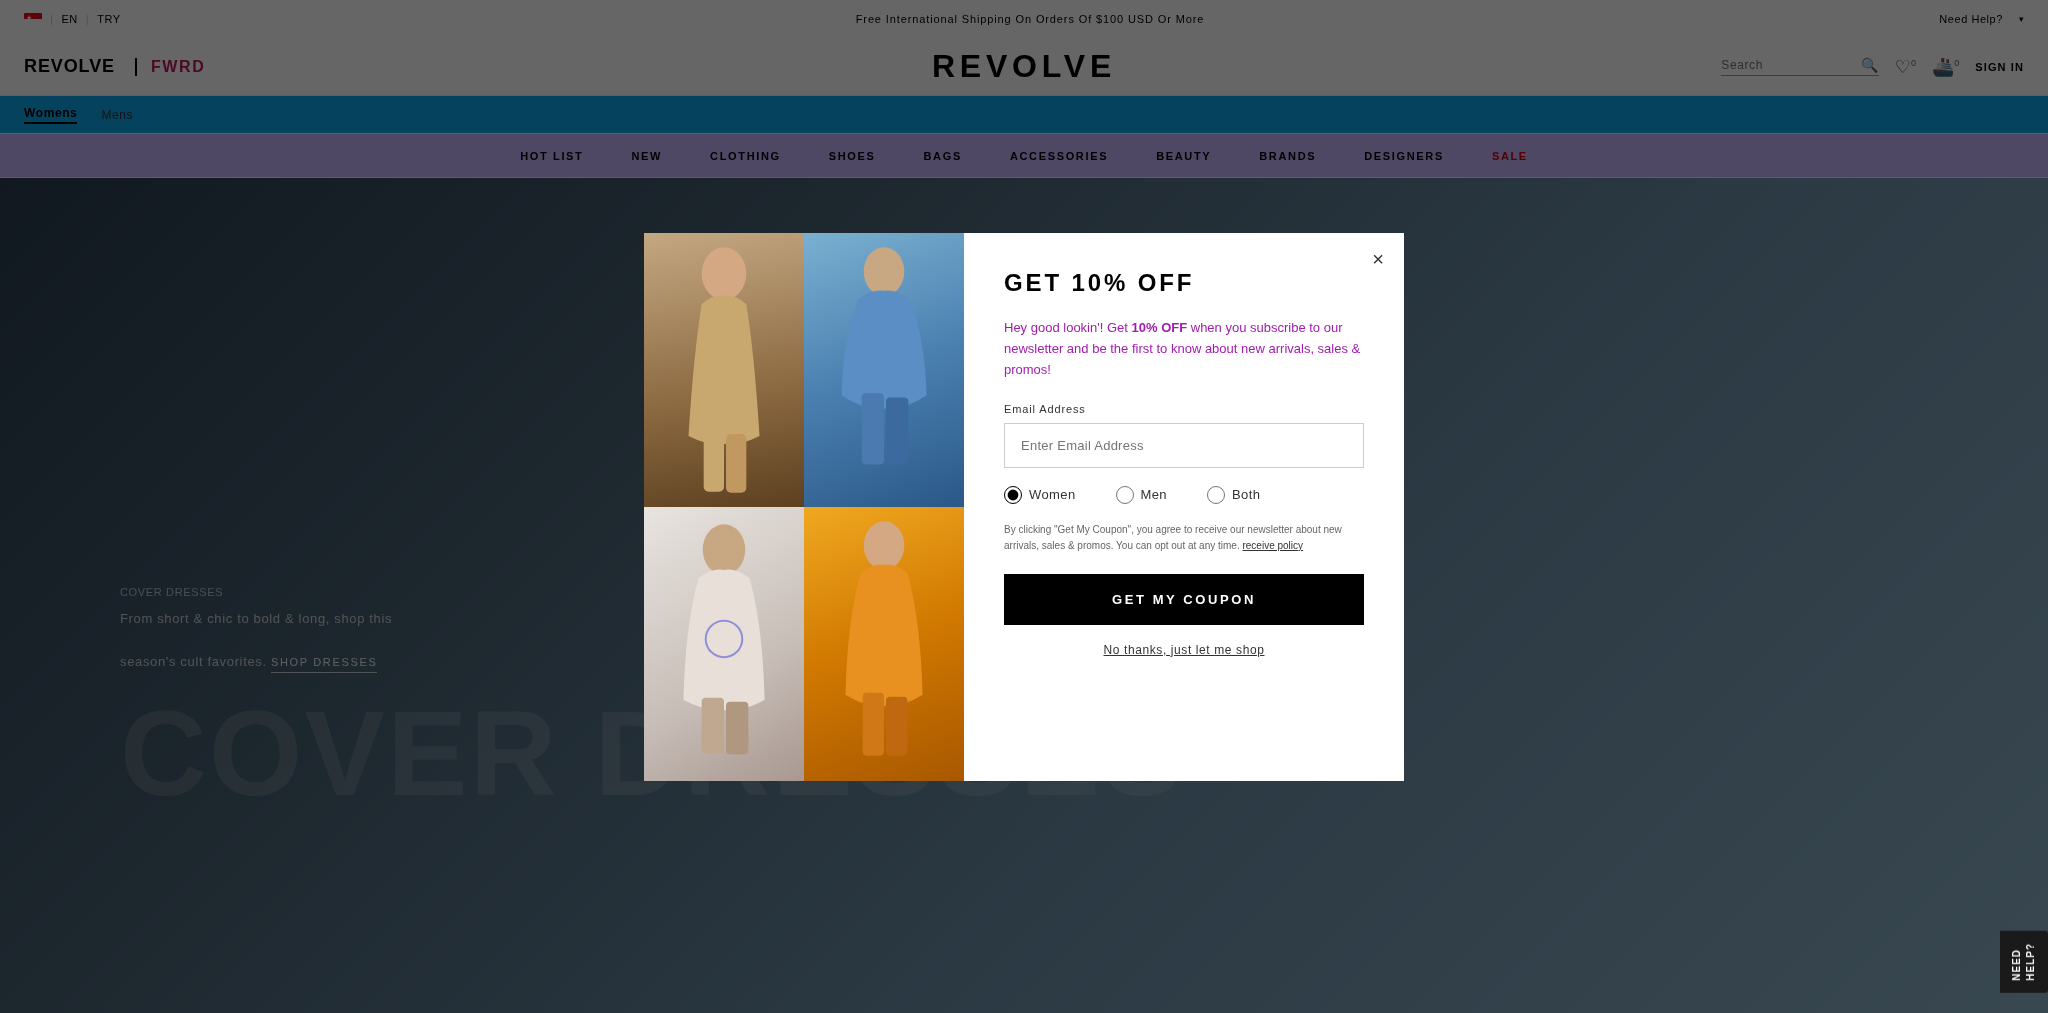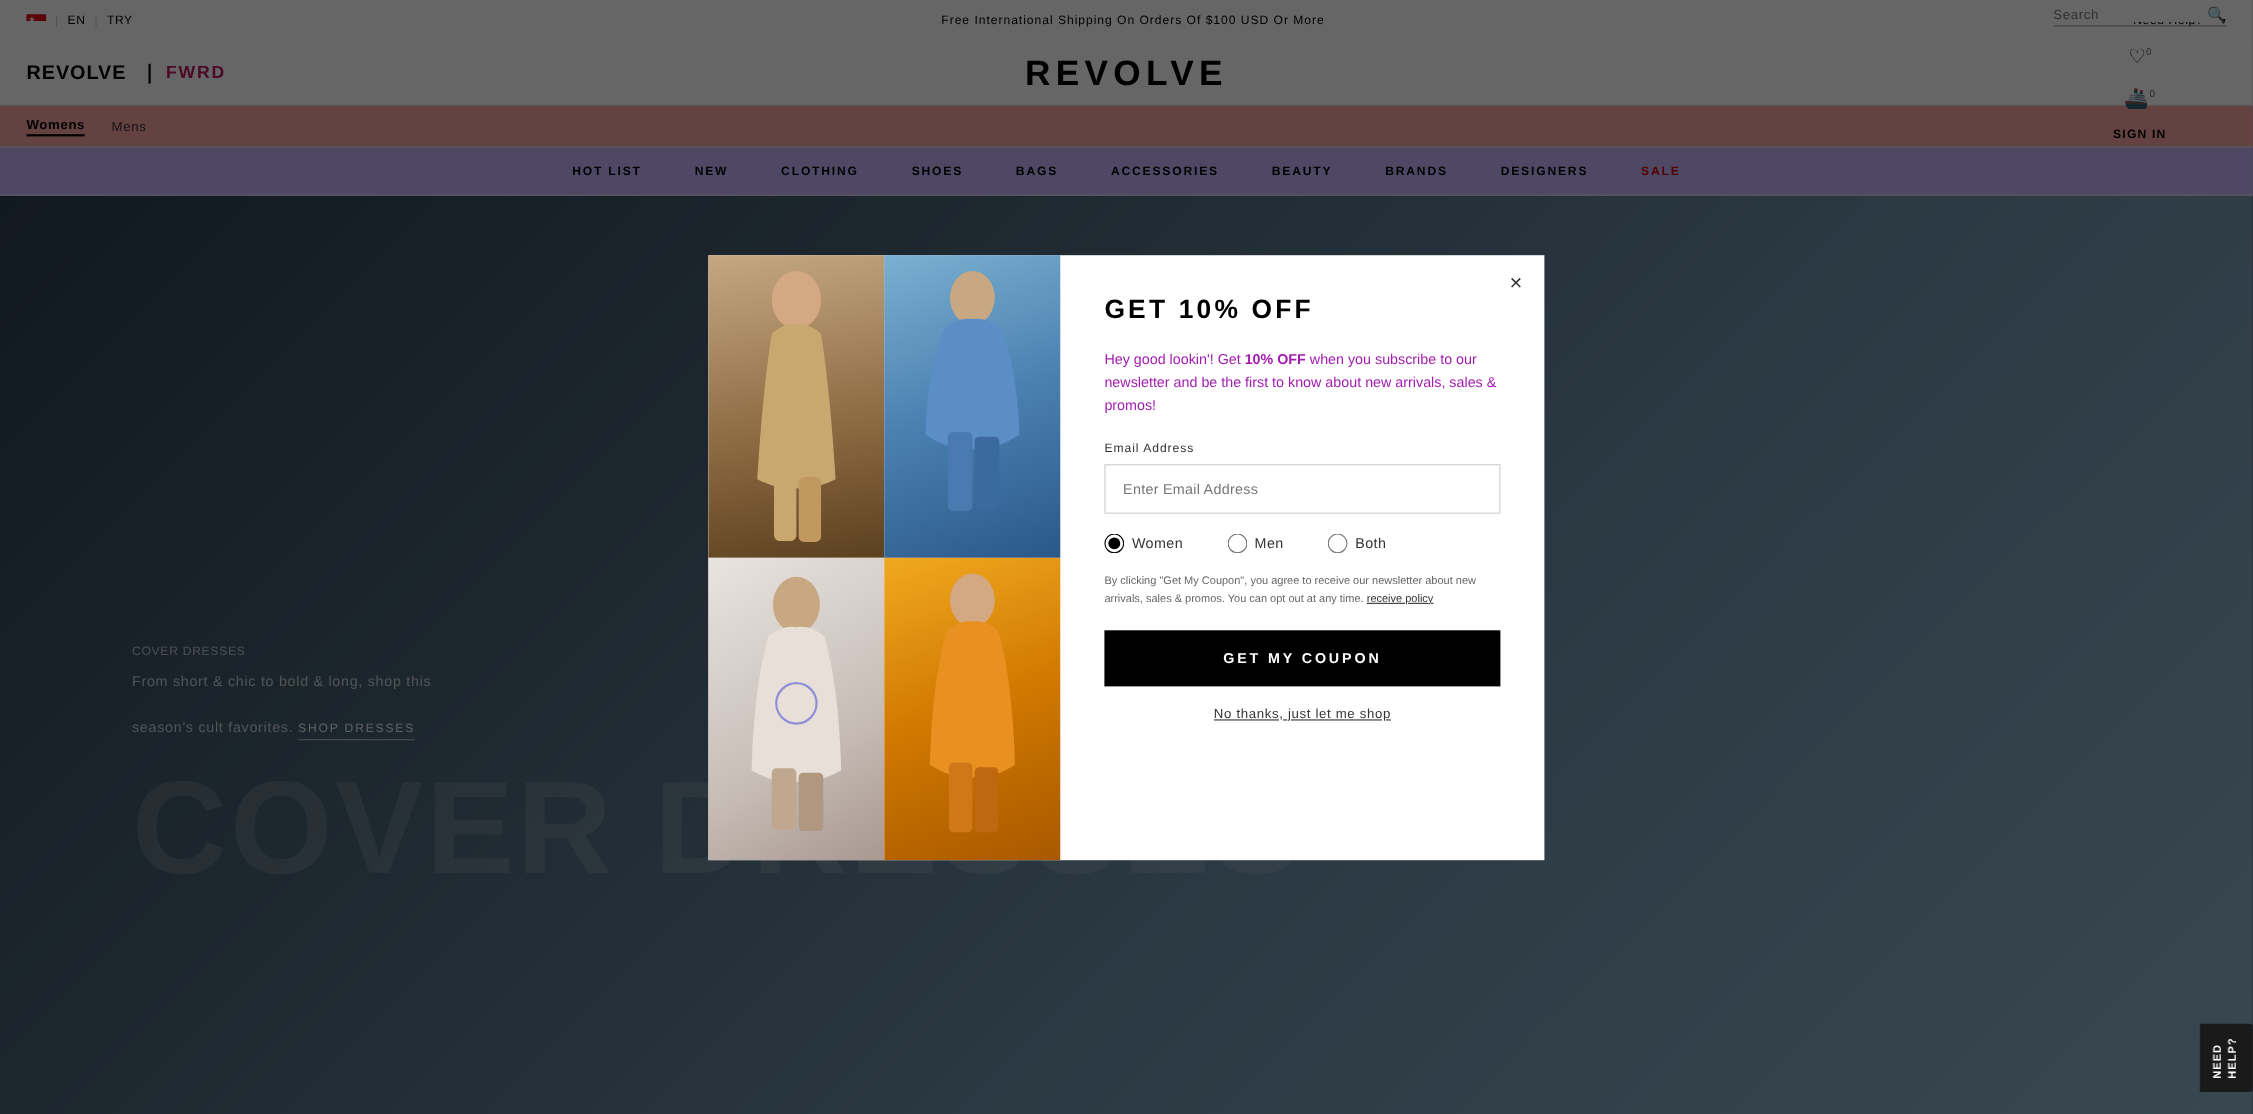--- a/index.html
+++ b/index.html
@@ -31,31 +31,31 @@
       justify-content: space-between;
       padding: 0 24px;
       height: 58px;
       border-bottom: 1px solid #eee;
     }
     .header-left { display: flex; align-items: center; gap: 20px; }
     .logo-revolve { font-size: 18px; font-weight: 700; letter-spacing: 0.05em; color: #000; }
     .logo-fwrd { font-size: 16px; font-weight: 700; letter-spacing: 0.1em; color: #be185d; border-left: 2px solid #000; padding-left: 14px; }
     .header-center { position: absolute; left: 50%; transform: translateX(-50%); }
     .header-main-logo { font-size: 32px; font-weight: 700; letter-spacing: 0.15em; color: #000; }
-    .header-right { display: flex; align-items: center; gap: 16px; flex-direction: column; }
+    .header-right { display: flex; align-items: center; gap: 16px; }
     .search-container { display: flex; align-items: center; border-bottom: 1px solid #999; padding-bottom: 2px; }
     .search-input { border: none; outline: none; font-size: 12px; width: 140px; letter-spacing: 0.05em; }
     .search-icon { color: #555; font-size: 14px; cursor: pointer; }
     .wishlist-icon, .bag-icon { color: #333; font-size: 18px; cursor: pointer; position: relative; }
     .badge { font-size: 9px; color: #666; vertical-align: super; }
     .sign-in-btn { font-size: 11px; font-weight: 700; letter-spacing: 0.1em; cursor: pointer; color: #000; }
 
     
     .gender-nav {
-      background: #fca5a5;
+      background: #0ea5e9;
       display: flex;
       align-items: center;
       padding: 0 24px;
       height: 38px;
       gap: 24px;
       border-bottom: 1px solid #eee;
     }
     .gender-nav a { font-size: 12px; letter-spacing: 0.05em; text-decoration: none; color: #333; cursor: pointer; }
     .gender-nav a.active { font-weight: 700; color: #000; border-bottom: 2px solid #000; padding-bottom: 2px; }
 

